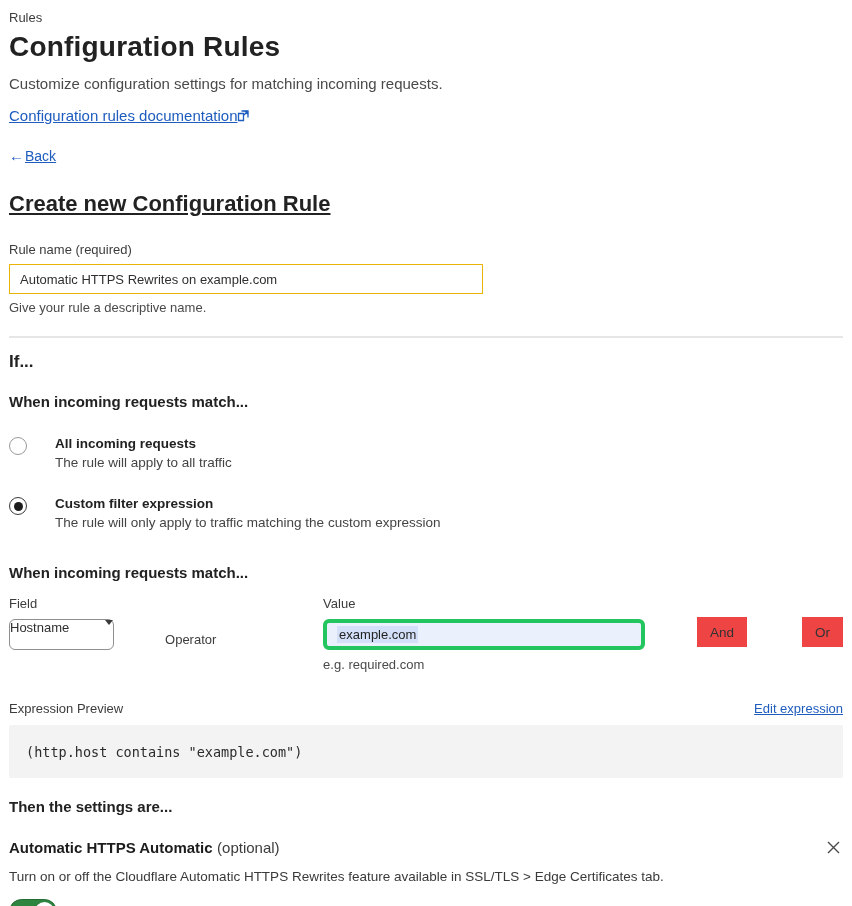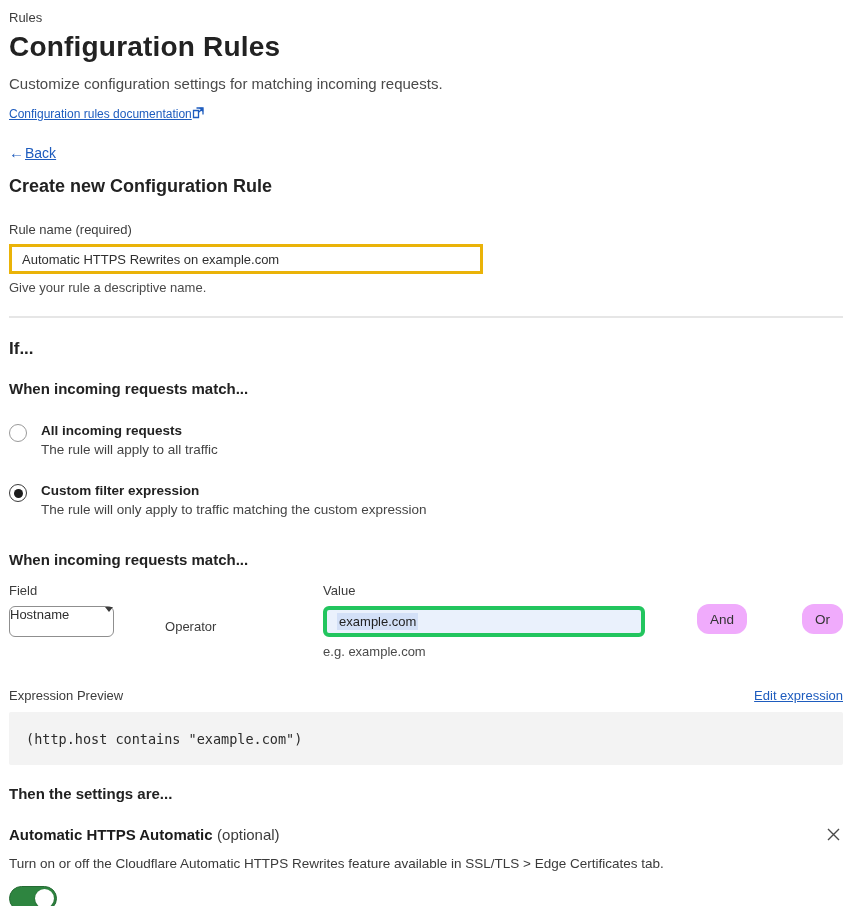--- a/index.html
+++ b/index.html
@@ -12,40 +12,40 @@
     padding: 10px 9px 0 9px;
     overflow: hidden;
   }
   a { text-decoration: underline; cursor: pointer; }
   .link { color: #1e5cbe; }
 
   
   .breadcrumb { font-size: 13px; color: #3c3c3c; font-weight: 500; }
   .page-title { font-size: 28px; font-weight: 700; color: #222; margin: 6px 0 12px 0; letter-spacing: .2px; }
   .subtitle { font-size: 15px; color: #4a4a4a; margin-bottom: 15px; }
-  .doc-link-row { font-size: 12px; display: flex; align-items: flex-start; }
+  .doc-link-row { font-size: 15px; display: flex; align-items: center; }
   .back-row { margin-top: 23px; font-size: 14px; display: flex; align-items: center; }
   .back-arrow { color: #1e5cbe; margin-right: 1px; font-size: 15px; text-decoration: none; }
 
   
-  .section-title { font-size: 18px; font-weight: 700; color: #222; margin-top: 15px; }
+  .section-title { font-size: 22px; font-weight: 700; color: #222; margin-top: 27px; text-decoration: underline; }
   .field-label { font-size: 13px; color: #3c3c3c; margin-top: 25px; margin-bottom: 7px; }
   .rule-name-input {
     width: 474px; height: 30px;
-    border: 3px solid #eab308; border-radius: 0;
+    border: 1px solid #eab308; border-radius: 0;
     font-size: 13px; font-family: "Liberation Sans", sans-serif;
     color: #2f2f2f; padding: 0 10px; background: #fff; outline: none;
   }
   .helper-text { font-size: 13px; color: #4a4a4a; margin-top: 6px; }
   .divider { border: none; border-top: 2px solid #e6e6e6; margin: 21px 0 0 0; }
 
   
-  .if-title { font-size: 17px; font-weight: 700; color: #222; margin-top: 21px; }
+  .if-title { font-size: 17px; font-weight: 700; color: #222; margin-top: 14px; }
   .match-heading { font-size: 15px; font-weight: 700; color: #222; margin-top: 21px; }
-  .radio-row { display: flex; align-items: flex-start; gap: 14px; margin-top: 26px; cursor: pointer; }
+  .radio-row { display: flex; align-items: flex-start; gap: 28px; margin-top: 26px; cursor: pointer; }
   .radio-row + .radio-row { }
   .radio-circle {
     width: 18px; height: 18px; border-radius: 50%;
     border: 1.5px solid #9a9a9a; background: #fff; flex: 0 0 auto; margin-top: 1px;
     display: flex; align-items: center; justify-content: center;
   }
   .radio-circle.selected { border-color: #3a3a3a; }
   .radio-dot { width: 9px; height: 9px; border-radius: 50%; background: #1c1c1c; }
   .radio-label { font-size: 13.5px; font-weight: 700; color: #222; }
   .radio-desc { font-size: 13.5px; color: #444; margin-top: 4px; }
@@ -63,21 +63,21 @@
   .col-field { width: 140px; margin-right: 7px; }
   .col-operator { width: 140px; margin-right: 9px; margin-top: 36px; }
   .col-value { width: 429px; margin-right: 8px; }
   .value-input {
     height: 31px; border: 4px solid #22c55e; border-radius: 6px;
     background: #eaf1fc; display: flex; align-items: center; padding: 0 10px;
     font-size: 13px; color: #222;
   }
   .value-input .sel { background: #d3e0f7; padding: 1px 2px; }
   .conj-btn {
-    margin-top: 21px; height: 30px; background: #f0abfc; border: none; border-radius: 12px;
+    margin-top: 21px; height: 30px; background: #ef4444; border: none; border-radius: 0;
     font-size: 13.5px; color: #333; font-family: "Liberation Sans", sans-serif;
     padding: 0 13px; cursor: pointer;
   }
   .and-btn { margin-right: 11px; }
 
   
   .preview-row { display: flex; justify-content: space-between; align-items: center; margin-top: 29px; }
   .preview-label { font-size: 13px; color: #3c3c3c; }
   .edit-link { font-size: 13px; }
   .code-box {
@@ -168,21 +168,21 @@
     </div>
   </div>
   <div class="col-operator">
     <div class="col-label">Operator</div>
   </div>
   <div class="col-value">
     <div class="col-label">Value</div>
     <div class="value-input">
       <span class="sel">example.com</span>
     </div>
-    <div class="helper-text" style="margin-top:7px;">e.g. example.com</div>
+    <div class="helper-text" style="margin-top:7px;">e.g. required.com</div>
   </div>
   <button class="conj-btn and-btn">And</button>
   <button class="conj-btn">Or</button>
 </div>
 
 <div class="preview-row">
   <span class="preview-label">Expression Preview</span>
   <a class="link edit-link">Edit expression</a>
 </div>
 <div class="code-box">

